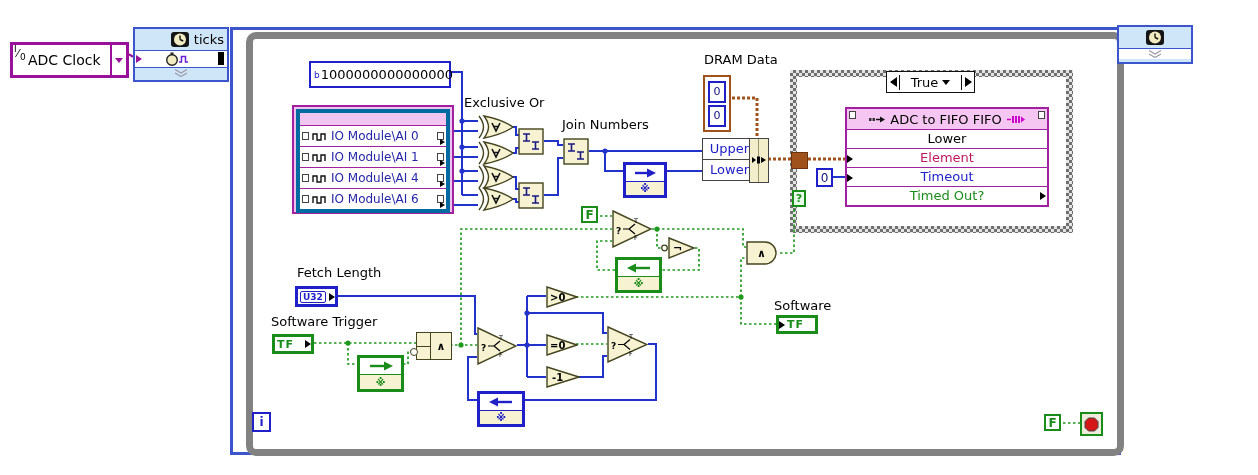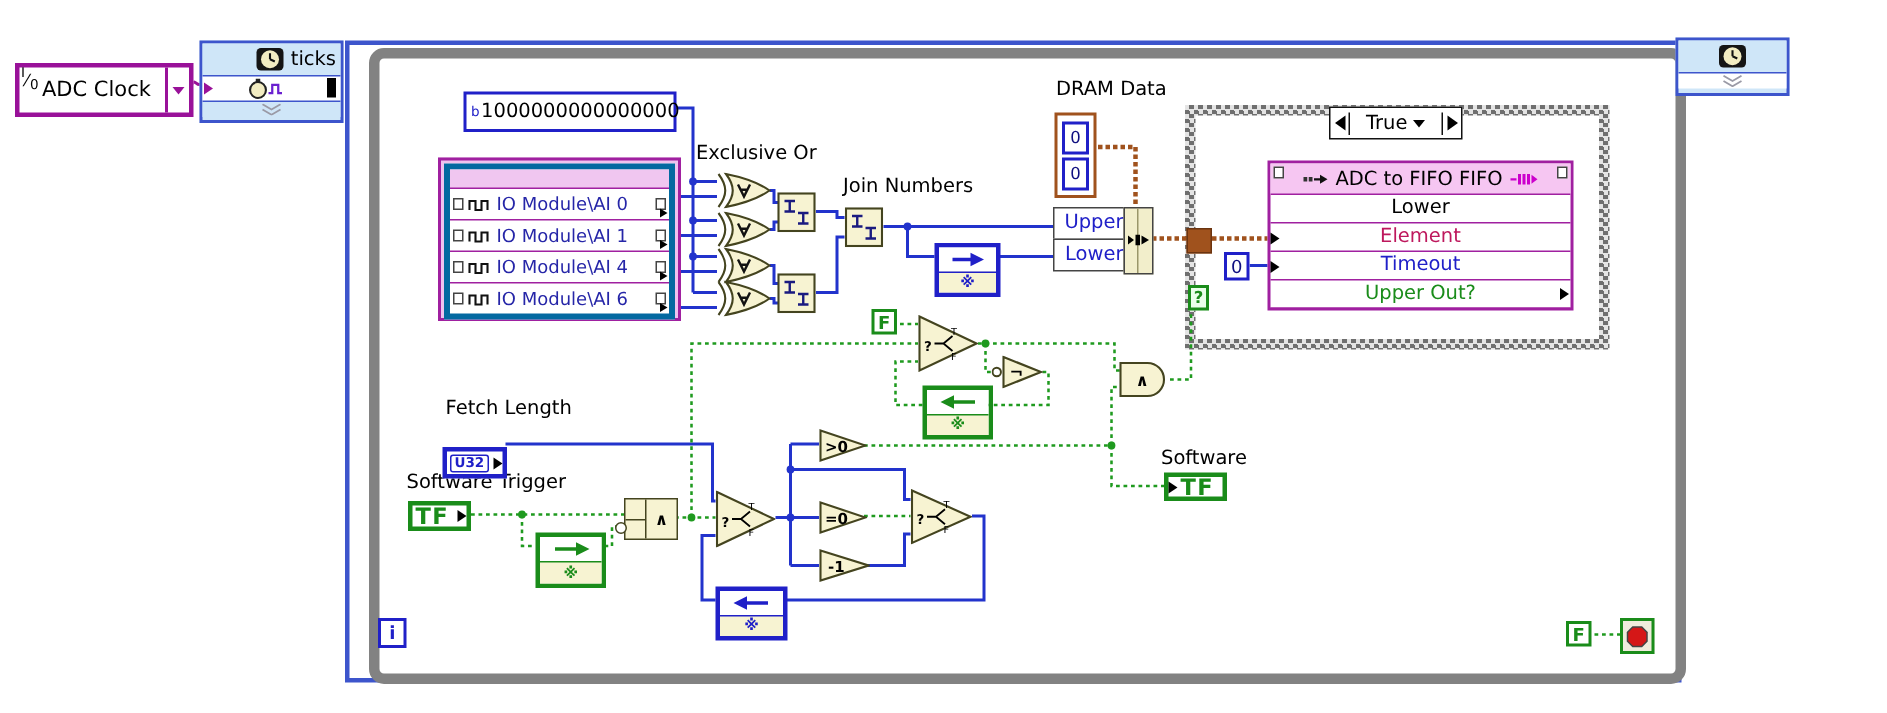--- a/index.html
+++ b/index.html
@@ -48,25 +48,25 @@
   #fifo .frow{height:18px;border-bottom:1px solid #a020a0;text-align:center;font-size:13px;
               line-height:18px;position:relative;}
   #fifo .frow:last-child{border-bottom:none;}
   
   #bundle .fcell{position:absolute;left:0;width:46px;height:20px;border:1px solid #444;
                  background:#fff;color:#2020c8;font-size:13px;text-align:right;line-height:20px;}
   #bundle .gcol{position:absolute;left:47px;top:0;width:18px;height:43px;border:1px solid #444;
                 background:#f2eecb;}
   
   .ctl{z-index:3;display:flex;align-items:center;background:#fff;}
-  .ctl-blue{border:3px solid #2020c8;margin-top:12px;}
+  .ctl-blue{border:3px solid #2020c8;}
   .ctl-green{border:3px solid #1a8c1a;}
   .u32box{border:1px solid #2020c8;color:#2020c8;font-size:9px;font-weight:bold;
           padding:0 2px;margin:0 2px;border-radius:2px;}
-  .tftxt{color:#1a8c1a;font-weight:bold;font-size:15px;letter-spacing:1px;margin:0 2px;}
+  .tftxt{color:#1a8c1a;font-weight:bold;font-size:11px;letter-spacing:1px;margin:0 2px;}
   
   #case-selector{border:1px solid #111;background:#fff;display:flex;align-items:center;z-index:5;}
   #case-selector .scell{width:12px;align-self:stretch;display:flex;align-items:center;
                         justify-content:center;}
   #case-selector .smid{flex:1;display:flex;align-items:center;justify-content:center;gap:4px;
                        font-size:13px;border-left:1px solid #111;border-right:1px solid #111;}
   .tri-l{width:0;height:0;border-top:5px solid transparent;border-bottom:5px solid transparent;
          border-right:7px solid #000;}
   .tri-rb{width:0;height:0;border-top:5px solid transparent;border-bottom:5px solid transparent;
           border-left:7px solid #000;}
@@ -383,21 +383,21 @@
         <rect x="6" y="1" width="2" height="7" fill="#cc00cc"></rect>
           <rect x="9" y="1" width="2" height="7" fill="#cc00cc"></rect>
         <rect x="12" y="1" width="2" height="7" fill="#cc00cc"></rect>
         <path d="M15,1.5 L19,4.5 L15,7.5 Z" fill="#cc00cc"></path>
       </svg>
       <span class="page abs" style="right:2px;top:2px;"></span>
     </div>
     <div class="frow" style="color:#000;">Lower</div>
     <div class="frow" style="color:#be185d;">Element</div>
     <div class="frow" style="color:#2020c8;">Timeout</div>
-    <div class="frow" style="color:#1a8c1a;">Upper Out?</div>
+    <div class="frow" style="color:#1a8c1a;">Timed Out?</div>
     <span class="arr-r abs" style="left:0;top:46px;"></span>
     <span class="arr-r abs" style="left:0;top:65px;"></span>
     <span class="arr-r abs" style="right:1px;top:83px;"></span>
   </div>
 
   <div class="abs const-blue" style="left:816px;top:168px;width:13px;height:15px;">0</div>
 
   <div class="abs" style="left:791px;top:152px;width:15px;height:15px;background:#a0521d;
        border:1px solid #6b3410;z-index:4;"></div>
   <div class="abs tunnel-q" style="left:792px;top:190px;width:10px;height:13px;">?</div>

